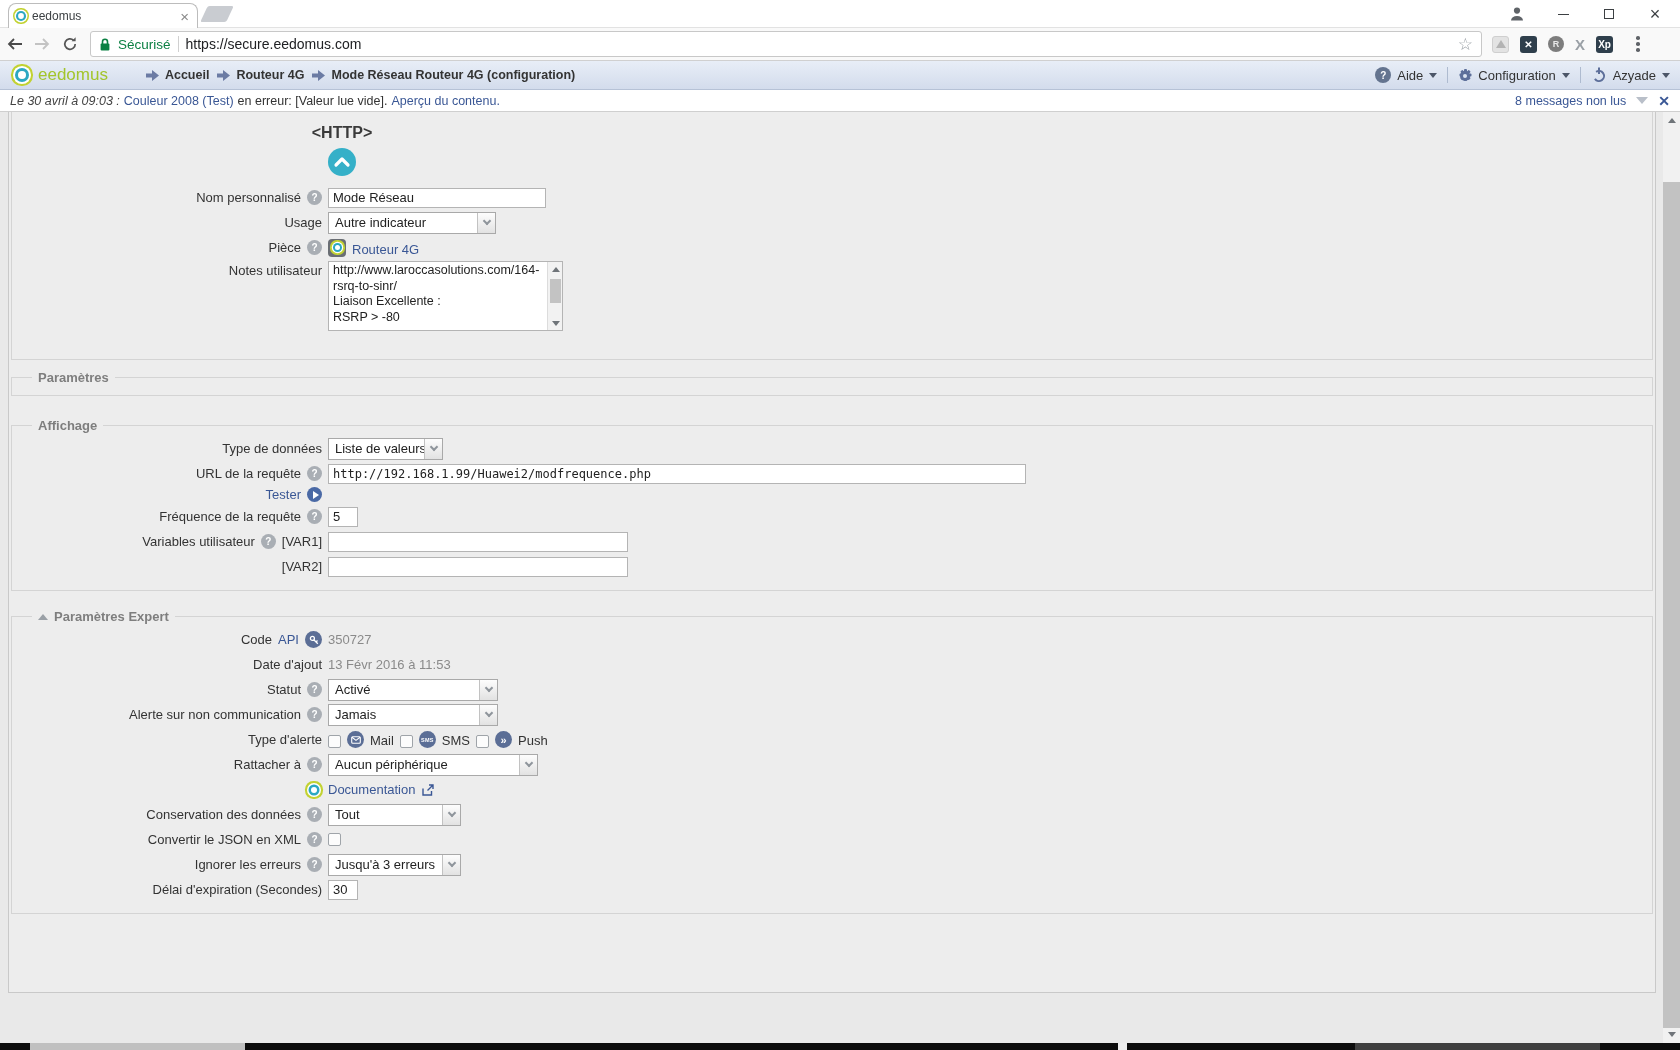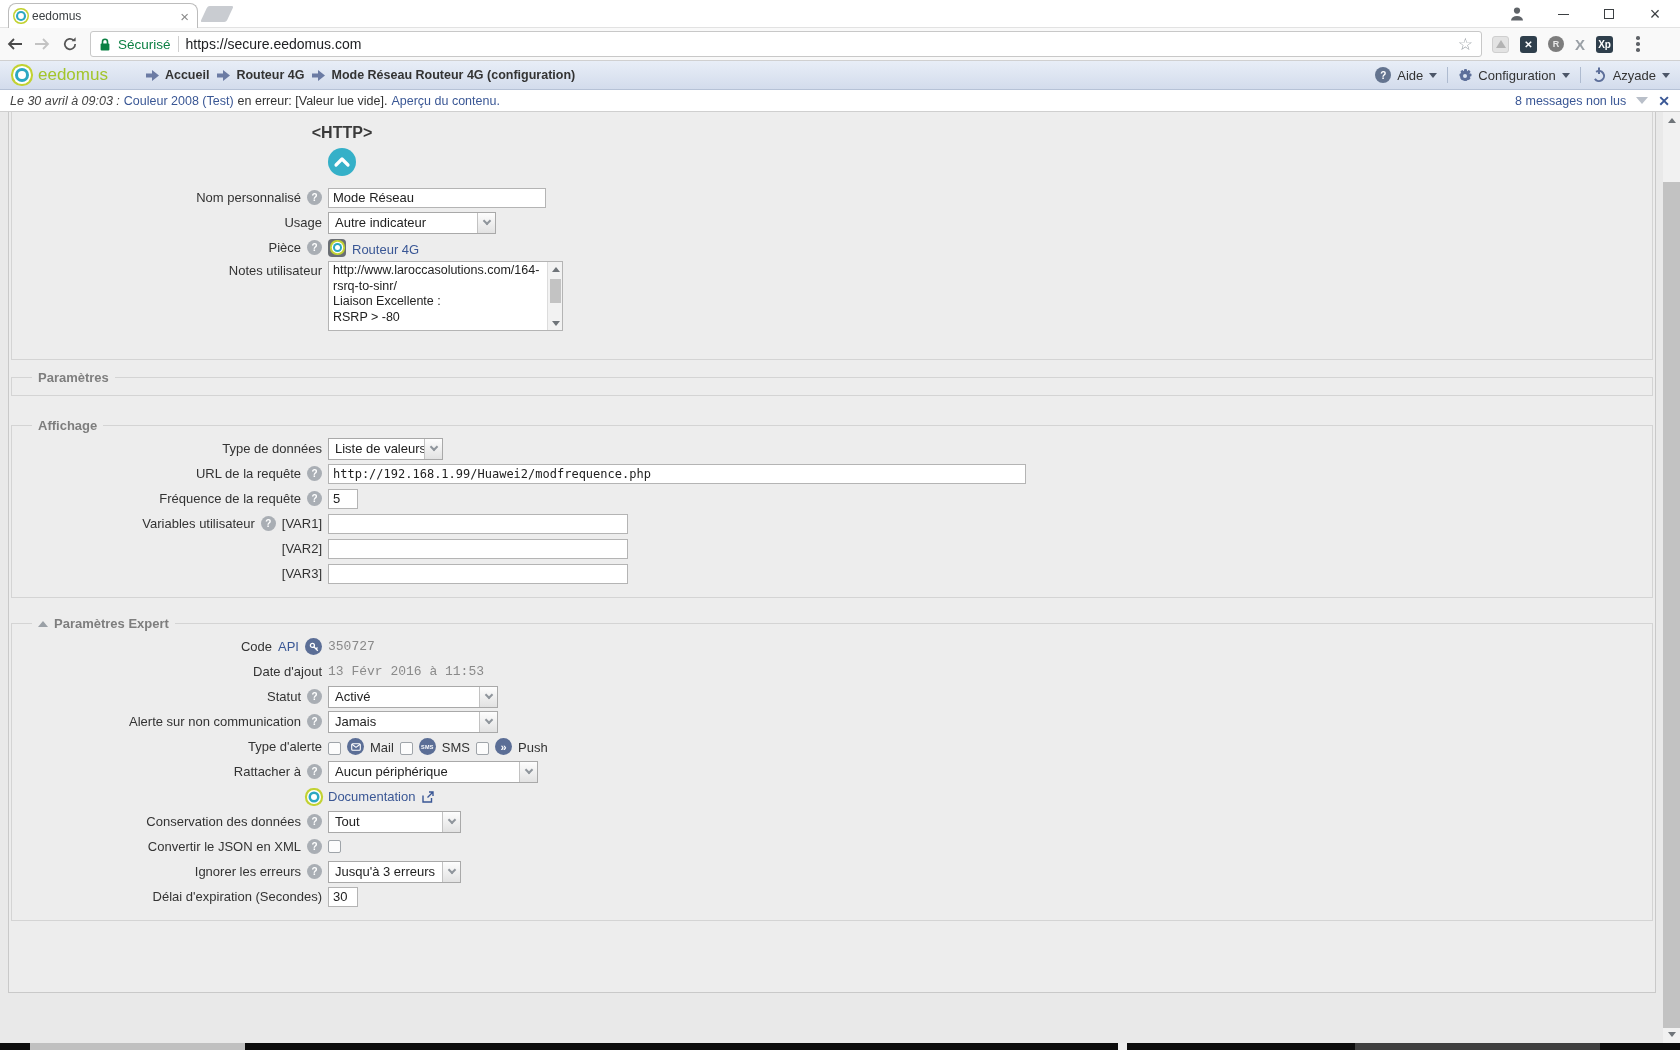--- a/index.html
+++ b/index.html
@@ -81,21 +81,21 @@
   .frow { display:flex; align-items:center; margin:2px 0; min-height:23px; }
   .lbl { width:310px; display:flex; justify-content:flex-end; align-items:center; gap:6px; text-align:right; }
   .ctl { margin-left:6px; display:flex; align-items:flex-end; gap:6px; }
   .inp { height:20px; border:1px solid #b4b4b4; background:#fff; font-family:"Liberation Sans",sans-serif; font-size:13px; padding:0 4px; color:#222; }
   .inp.mono { font-family:"DejaVu Sans Mono", monospace; font-size:12px; }
   .sel { display:inline-flex; height:22px; border:1px solid #a9a9a9; background:#fff; align-items:stretch; }
   .sel-t { display:flex; align-items:center; padding:0 6px; font-size:13px; color:#222; flex:1; white-space:nowrap; overflow:hidden; }
   .sel-a { width:18px; border-left:1px solid #c2c2c2; background:linear-gradient(#fdfdfd,#e2e2e2); display:flex; align-items:center; justify-content:center; }
   .chev { width:6px; height:6px; border-right:2px solid #8f959c; border-bottom:2px solid #8f959c; transform:rotate(45deg); margin-top:-3px; }
   .cb { width:13px; height:13px; border:1px solid #9fa4a9; background:#fcfcfc; display:inline-block; border-radius:2px; }
-  .gray-val { color:#8a8a8a;font-family:Liberation Mono, monospace; }
+  .gray-val { color:#8a8a8a; }
   .sqicon { width:18px; height:18px; border-radius:4px; background:#6a6e74; display:inline-flex; align-items:center; justify-content:center; }
   .sqicon .ring2 { width:5px; height:5px; border-radius:50%; background:#fff; box-shadow:0 0 0 2px #2ba8c2, 0 0 0 3.2px #fff, 0 0 0 5px #c2d232; }
   .play { width:15px; height:15px; border-radius:50%; background:#4a69a5; display:inline-flex; align-items:center; justify-content:center; }
   .play i { width:0; height:0; border-top:4px solid transparent; border-bottom:4px solid transparent; border-left:6px solid #fff; margin-left:2px; }
   .circ-ic { width:17px; height:17px; min-width:17px; border-radius:50%; background:#5b6e96; color:#fff; display:inline-flex; align-items:center; justify-content:center; }
   .circ-ic.sms { font-size:5.5px; font-weight:bold; letter-spacing:.2px; }
   .circ-ic.push { font-size:11px; font-weight:bold; }
   .doc-ring { width:6px; height:6px; border-radius:50%; background:#fff; box-shadow:0 0 0 2.5px #2ba8c2, 0 0 0 4px #fff, 0 0 0 6px #c2d232; display:inline-block; margin-right:5px; }
 
   
@@ -353,20 +353,28 @@
       <div class="lbl">
         <span>URL de la requête</span>
         <span class="qicon">?</span>
       </div>
       <div class="ctl">
           <input class="inp mono" style="width: 698px;" value="http://192.168.1.99/Huawei2/modfrequence.php">
         </div>
     </div>
 
 
+    <div class="frow" style="min-height:17px; margin-top:-1px">
+      <div class="lbl">
+        <a class="lnk">Tester</a>
+        <span class="play">
+            <i></i>
+          </span>
+      </div>
+    </div>
 
     <div class="frow">
       <div class="lbl">
         <span>Fréquence de la requête</span>
         <span class="qicon">?</span>
       </div>
       <div class="ctl">
           <input class="inp" style="width: 30px;" value="5">
         </div>
     </div>
@@ -384,28 +392,20 @@
 
     <div class="frow">
       <div class="lbl">
           <span>[VAR2]</span>
         </div>
       <div class="ctl">
           <input class="inp" style="width: 300px;" value="">
         </div>
     </div>
 
-    <div class="frow">
-      <div class="lbl">
-          <span>[VAR3]</span>
-        </div>
-      <div class="ctl">
-          <input class="inp" style="width: 300px;" value="">
-        </div>
-    </div>
   </fieldset>
 
   <fieldset id="fs-expert">
     <legend>
       <span class="tri-up"></span>
       <span>Paramètres Expert</span>
     </legend>
 
     <div class="frow">
       <div class="lbl">

